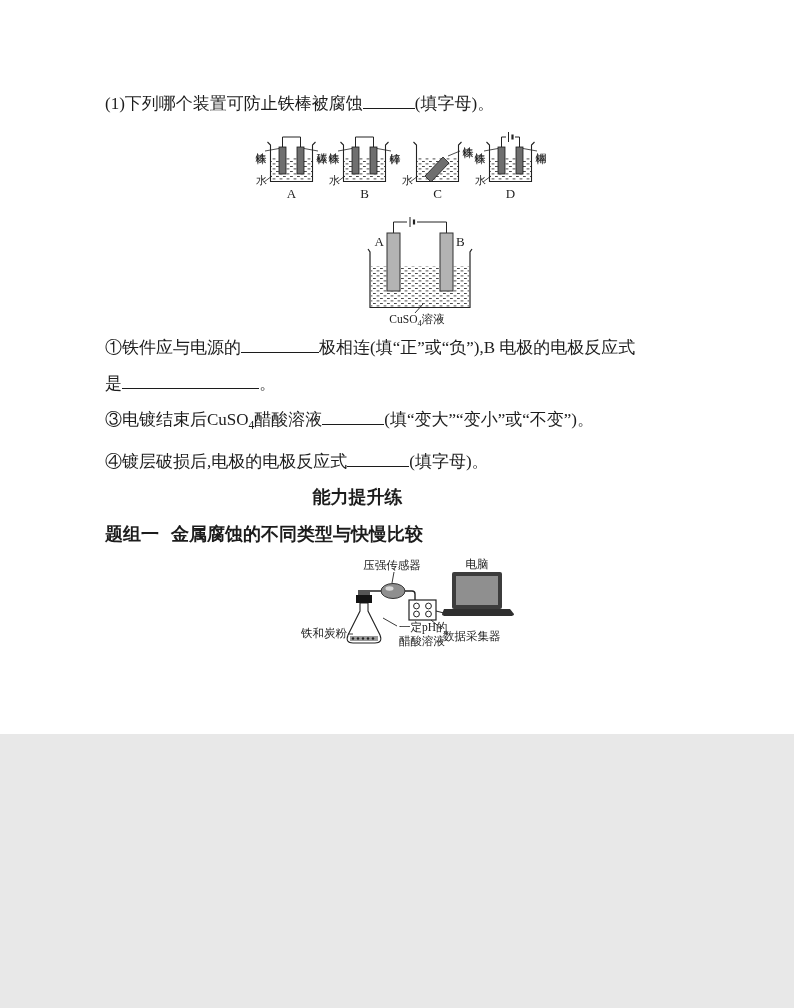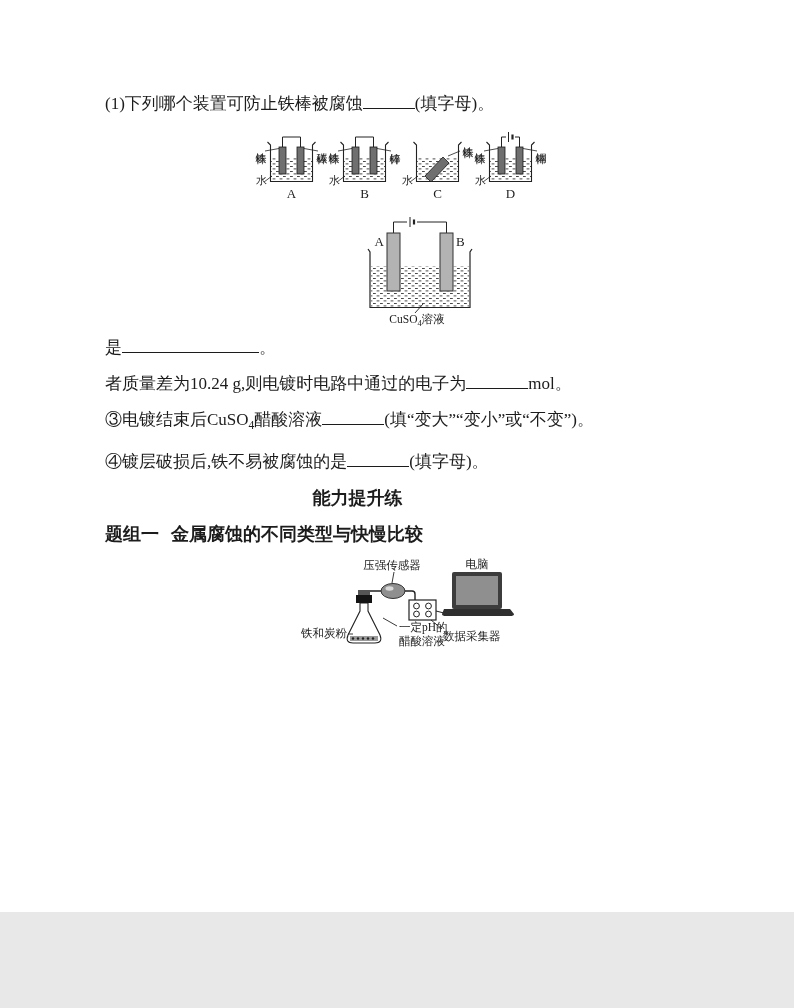--- a/index.html
+++ b/index.html
@@ -1,18 +1,18 @@
 <!DOCTYPE html>
 <html><head>
 <meta charset="utf-8">
 <style>
   html,body{margin:0;padding:0;background:#e8e8e8;}
   .page{
     position:relative;
-    width:794px;height:912px;
+    width:794px;height:734px;
     background:#ffffff;
     margin:0 auto;
     overflow:hidden;
     font-family:"Liberation Serif","DejaVu Serif",serif;
     color:#1c1c1c;
   }
   .content{padding:86px 80px 0 105px;}
   p.line{margin:0;line-height:36px;font-size:17px;white-space:nowrap;}
   .blank{display:inline-block;border-bottom:1.3px solid #1c1c1c;height:1em;vertical-align:baseline;}
   .w52{width:52px}.w78{width:78px}.w137{width:137px}.w62{width:62px}
@@ -24,21 +24,21 @@
   .vlabel{position:absolute;writing-mode:vertical-rl;text-orientation:upright;
           font-size:11px;line-height:1;letter-spacing:1px;color:#1c1c1c;}
   .vlabel.l{left:0;top:18px;}
   .vlabel.r{right:1px;top:18px;}
   .wlabel{position:absolute;left:1px;top:47px;font-size:11px;}
   .dletter{position:absolute;left:0;bottom:0;width:73px;text-align:center;font-size:13px;}
   
   .plating{position:relative;margin:10px 0 4px 240px;width:140px;height:114px;}
   
   p.header{margin:0;line-height:36px;font-size:18px;text-align:center;position:relative;left:-52px;
-           font-family:Liberation Serif, serif;font-weight:700;}
+           font-family:Liberation Mono, monospace;font-weight:700;}
   p.group{margin:0;line-height:36px;font-size:18px;
           font-family:Liberation Sans, sans-serif;font-weight:700;white-space:nowrap;}
   .group-no{margin-right:12px;}
   
   .opt-a,.opt-b{display:inline-block;}
   .opt-a{width:95px;}.opt-b{width:93px;}
   
   .apparatus{position:relative;margin:4px 0 0 190px;width:250px;height:98px;}
   svg text{font-family:"Liberation Serif","DejaVu Serif",serif;fill:#1c1c1c;}
   .alabel{font-size:11.5px;}
@@ -143,27 +143,27 @@
       <polyline points="23,37 25,40 25,95.5 125,95.5 125,40 127,37" fill="none" stroke="#222" stroke-width="1.2"></polyline>
       <rect x="42" y="21" width="13" height="58" fill="#b3b3b3" stroke="#333" stroke-width="1"></rect>
       <rect x="95" y="21" width="13" height="58" fill="#b3b3b3" stroke="#333" stroke-width="1"></rect>
       <text x="39" y="34" text-anchor="end" class="elabel">A</text>
       <text x="111" y="34" text-anchor="start" class="elabel">B</text>
       <line x1="70" y1="101" x2="78" y2="92" stroke="#222" stroke-width="0.9"></line>
       <text x="72" y="111" text-anchor="middle" class="alabel"><tspan>CuSO</tspan><tspan dy="3" font-size="8.5">4</tspan><tspan dy="-3">溶液</tspan></text>
     </svg>
   </div>
 
+  <p class="line"><span>①铁件应与电源的</span><span class="blank w78"></span><span>极相连(填“正”或“负”),B 电极的电极反应式</span></p>
   <p class="line"><span>是</span><span class="blank w137"></span><span>。</span></p>
 
-  <p class="line"><span>者质量差为10.24 g,则电镀时电路中通过的电子为</span><span class="blank w62"></span><span>mol。</span></p>
 
   <p class="line"><span>③电镀结束后CuSO</span><sub class="chem-sub">4</sub><span>醋酸溶液</span><span class="blank w62"></span><span>(填“变大”“变小”或“不变”)。</span></p>
 
-  <p class="line"><span>④镀层破损后,铁不易被腐蚀的是</span><span class="blank w62"></span><span>(填字母)。</span></p>
+  <p class="line"><span>④镀层破损后,电极的电极反应式</span><span class="blank w62"></span><span>(填字母)。</span></p>
 
 
   <p class="header">能力提升练</p>
 
   <p class="group"><span class="group-no">题组一</span><span>金属腐蚀的不同类型与快慢比较</span></p>
 
 
   <div class="apparatus">
     <svg width="250" height="98" viewBox="0 0 250 98">
       <path d="M69,44 L69,38 Q69,35 72,35 L117,35 Q120,35 120,38 L120,44" fill="none" stroke="#222" stroke-width="1.4"></path>

